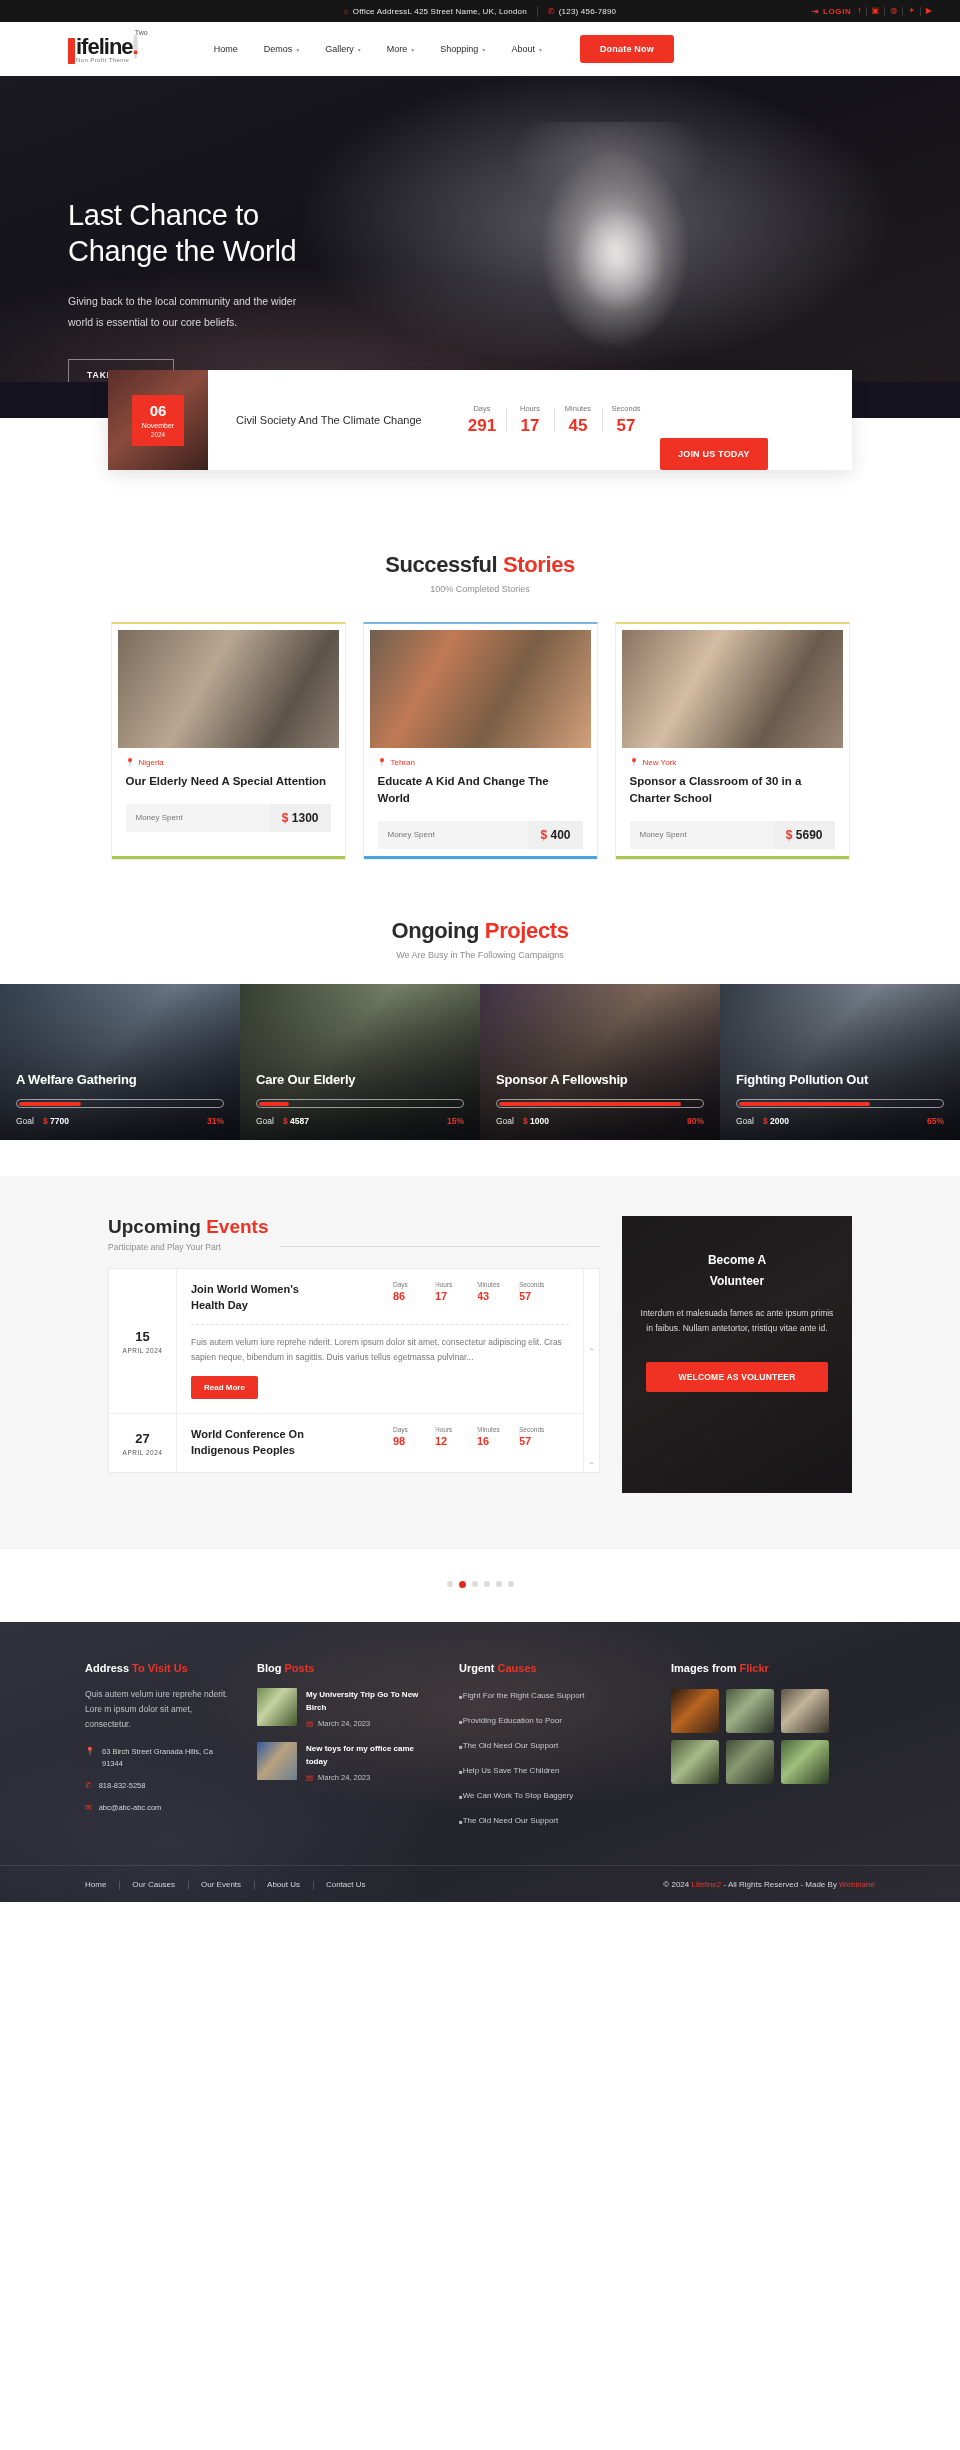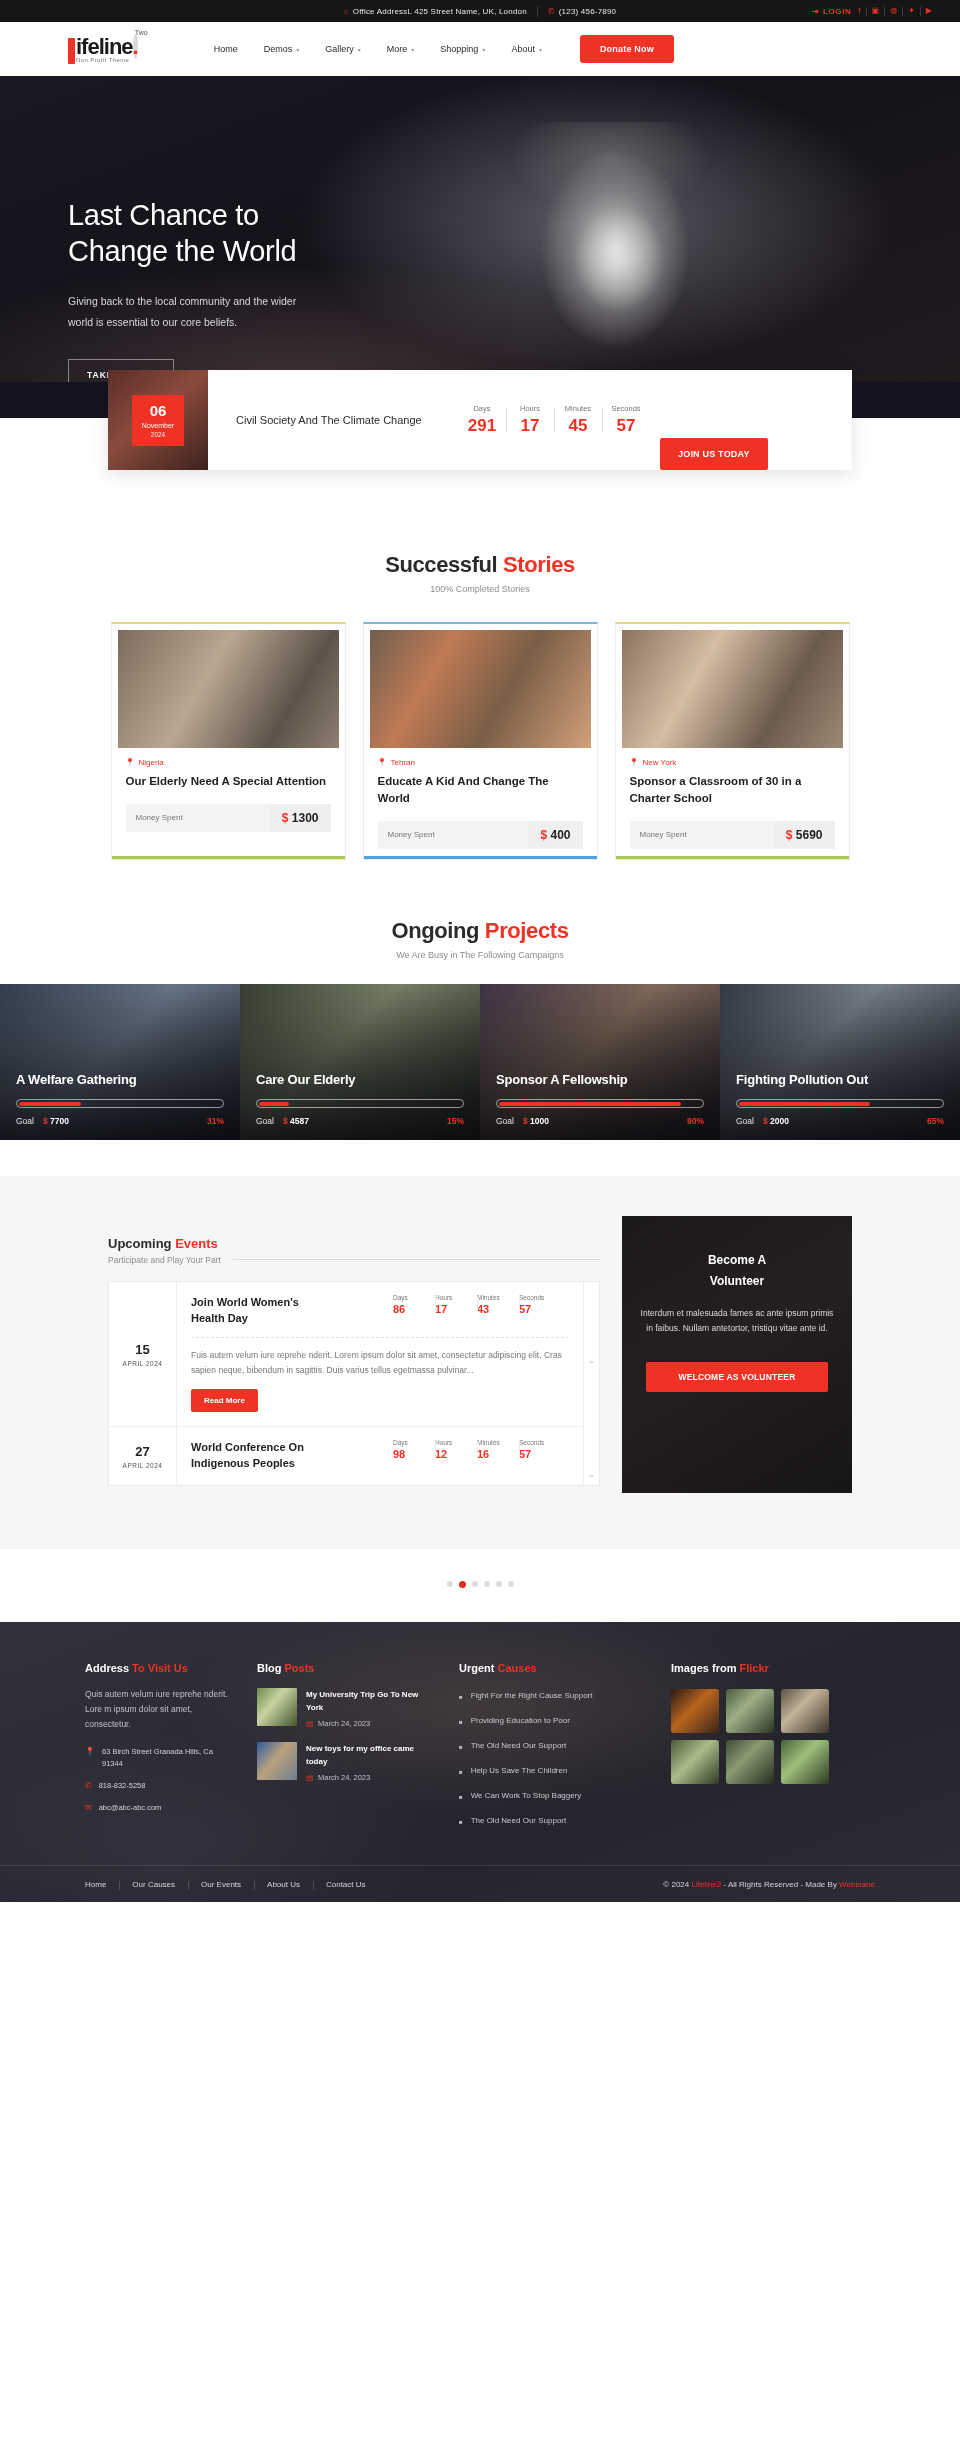--- a/index.html
+++ b/index.html
@@ -152,21 +152,21 @@
   .proj-goal-l { margin-right:9px; }
   .proj-goal-v { font-weight:800; color:#fff; }
   .proj-goal-v .cur { color:#ef3224; }
   .proj-pct { margin-left:auto; color:#ef3224; font-weight:700; font-size:8.5px; }
 
   
   .events-sec { background:#f6f6f6; padding:40px 0 56px; margin-top:36px; }
   .events-wrap { width:744px; margin:0 auto; display:flex; gap:22px; align-items:flex-start; }
   .ev-left { flex:1; }
   .ev-head-row { display:flex; align-items:flex-end; }
-  .ev-title { font-size:13px; font-weight:800; color:#2b2b2b;margin-top:20px; }
+  .ev-title { font-size:19px; font-weight:800; color:#2b2b2b; }
   .ev-title .accent { color:#ef3224; }
   .ev-sub { font-size:8.5px; color:#8d8d8d; margin-top:4px; }
   .ev-rule { flex:1; height:1px; background:#dcdcdc; margin:0 0 5px 12px; }
   .ev-list { margin-top:16px; background:#fff; border:1px solid #ebebeb; display:flex; }
   .ev-items { flex:1; }
   .ev-row { display:flex; border-bottom:1px solid #eee; }
   .ev-row:last-child { border-bottom:none; }
   .ev-date { width:68px; border-right:1px solid #eee; display:flex; flex-direction:column; align-items:center; justify-content:center; padding:14px 0; }
   .ev-d-num { font-size:13px; font-weight:800; color:#222; }
   .ev-d-md { font-size:6.5px; color:#555; letter-spacing:.5px; margin-top:3px; }
@@ -220,21 +220,21 @@
   .f-ci { display:flex; gap:7px; font-size:7.5px; color:#d2d2d8; align-items:flex-start; line-height:12px; }
   .f-ci .gi { color:#ef3224; font-size:8px; }
   .f-post { display:flex; gap:9px; margin-top:14px; }
   .f-thumb { width:40px; height:38px; flex:none; border-radius:1px; }
   .ft1 { background:linear-gradient(130deg,#6c8a4c,#c6d3a0 40%,#44552f); }
   .ft2 { background:linear-gradient(130deg,#2f5aa0,#b9a27e 45%,#6d7f91); }
   .f-post-t { font-size:8px; font-weight:800; color:#fff; line-height:13px; }
   .f-post-d { display:flex; align-items:center; gap:5px; margin-top:5px; font-size:7.5px; color:#c2c2c8; }
   .f-post-d .cal { color:#ef3224; font-size:7.5px; }
   .f-causes { margin-top:15px; display:flex; flex-direction:column; gap:10px; }
-  .f-cause { display:flex; gap:8px; font-size:8px; color:#c8c8ce; line-height:13px; }
+  .f-cause { display:flex; font-size:8px; color:#c8c8ce; line-height:13px; }
   .f-cause .sq { color:#b9b9bf; font-size:6px; margin-top:2px; }
   .f-flickr { margin-top:15px; display:grid; grid-template-columns:repeat(3,48px); gap:7px; }
   .fl { width:48px; height:44px; border-radius:3px; }
   .fl1 { background:linear-gradient(135deg,#2a1a12,#b8641f 45%,#3c2516); }
   .fl2 { background:linear-gradient(135deg,#4a5a3e,#9fb088 40%,#2b3526); }
   .fl3 { background:linear-gradient(135deg,#5a5244,#c3b49a 40%,#3a342a); }
   .fl4 { background:linear-gradient(135deg,#4e5c3a,#a9bb8a 45%,#303a24); }
   .fl5 { background:linear-gradient(135deg,#3f4b36,#8a9a72 40%,#262e20); }
   .fl6 { background:linear-gradient(135deg,#46643a,#9fc07c 42%,#2a3a22); }
 
@@ -621,21 +621,21 @@
               <span>abc@abc-abc.com</span>
             </div>
         </div>
       </div>
 
       <div class="f-col c2">
         <div class="f-h"><span>Blog </span><span class="accent">Posts</span></div>
         <div class="f-post">
           <div class="f-thumb ft1"></div>
           <div>
-            <div class="f-post-t">My University Trip Go To New York</div>
+            <div class="f-post-t">My University Trip Go To New Birch</div>
             <div class="f-post-d">
                 <span class="cal">▤</span>
                 <span>March 24, 2023</span>
               </div>
           </div>
         </div>
         <div class="f-post">
           <div class="f-thumb ft2"></div>
           <div>
             <div class="f-post-t">New toys for my office came today</div>

